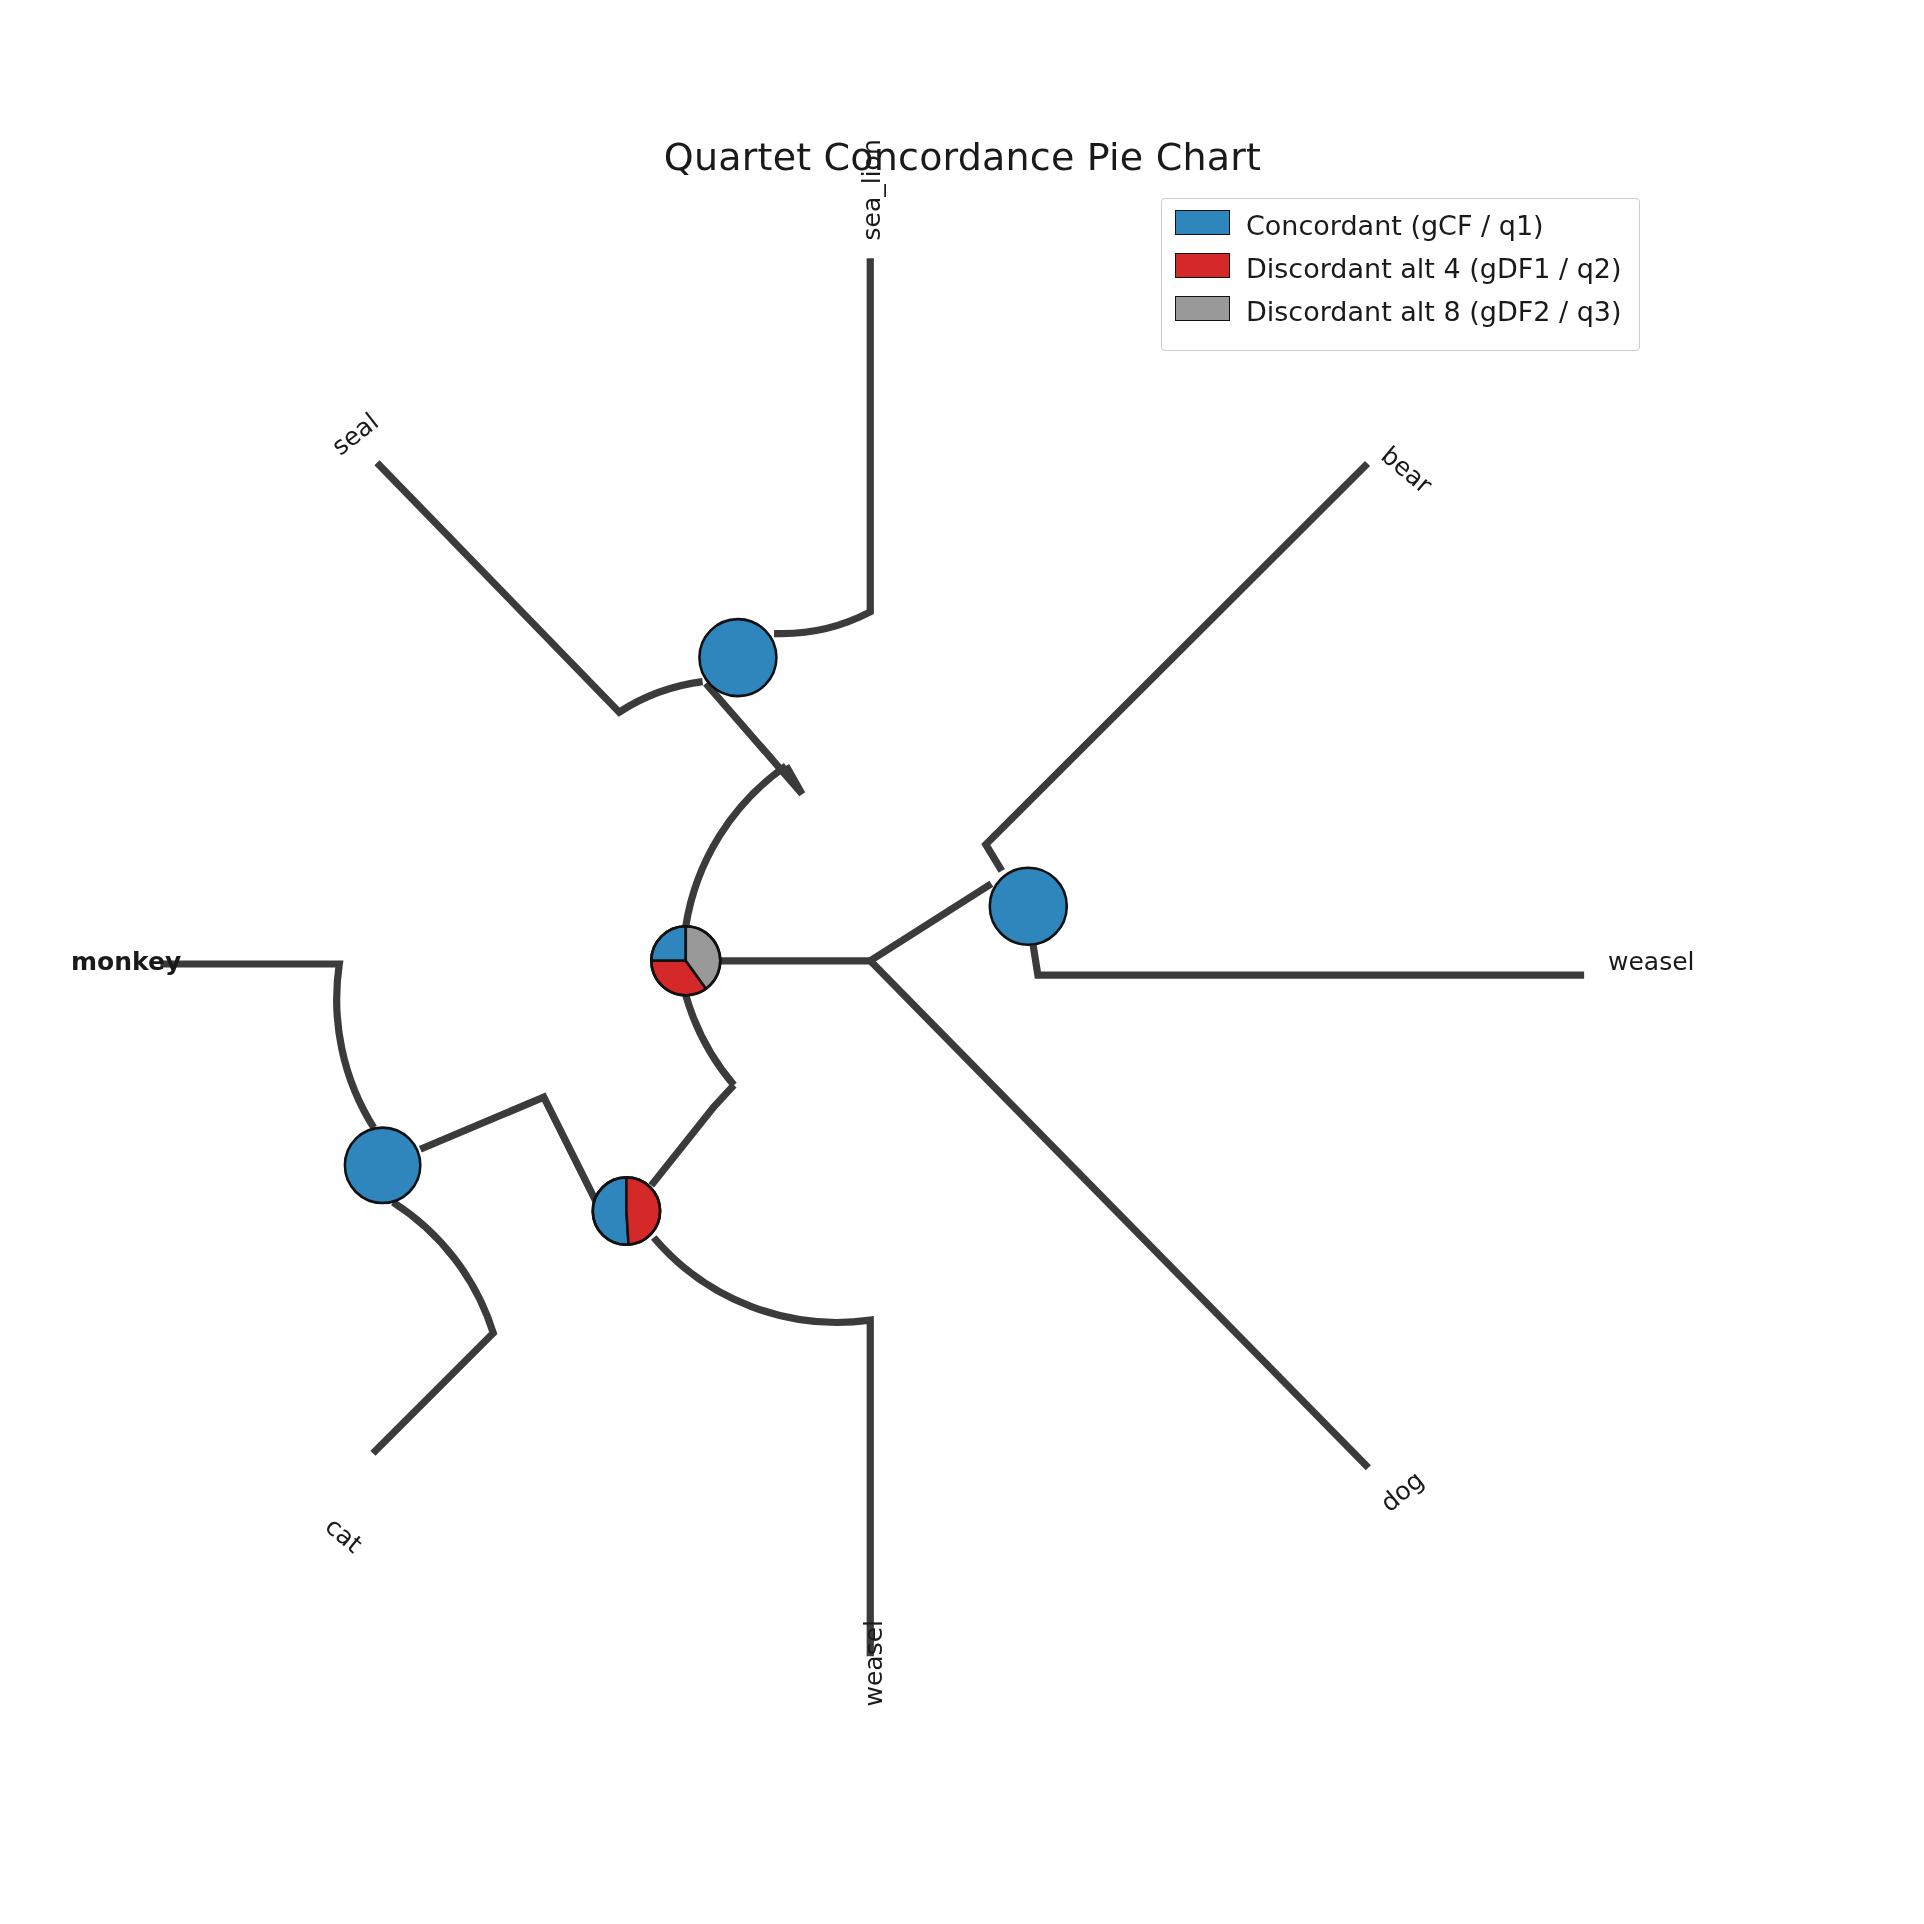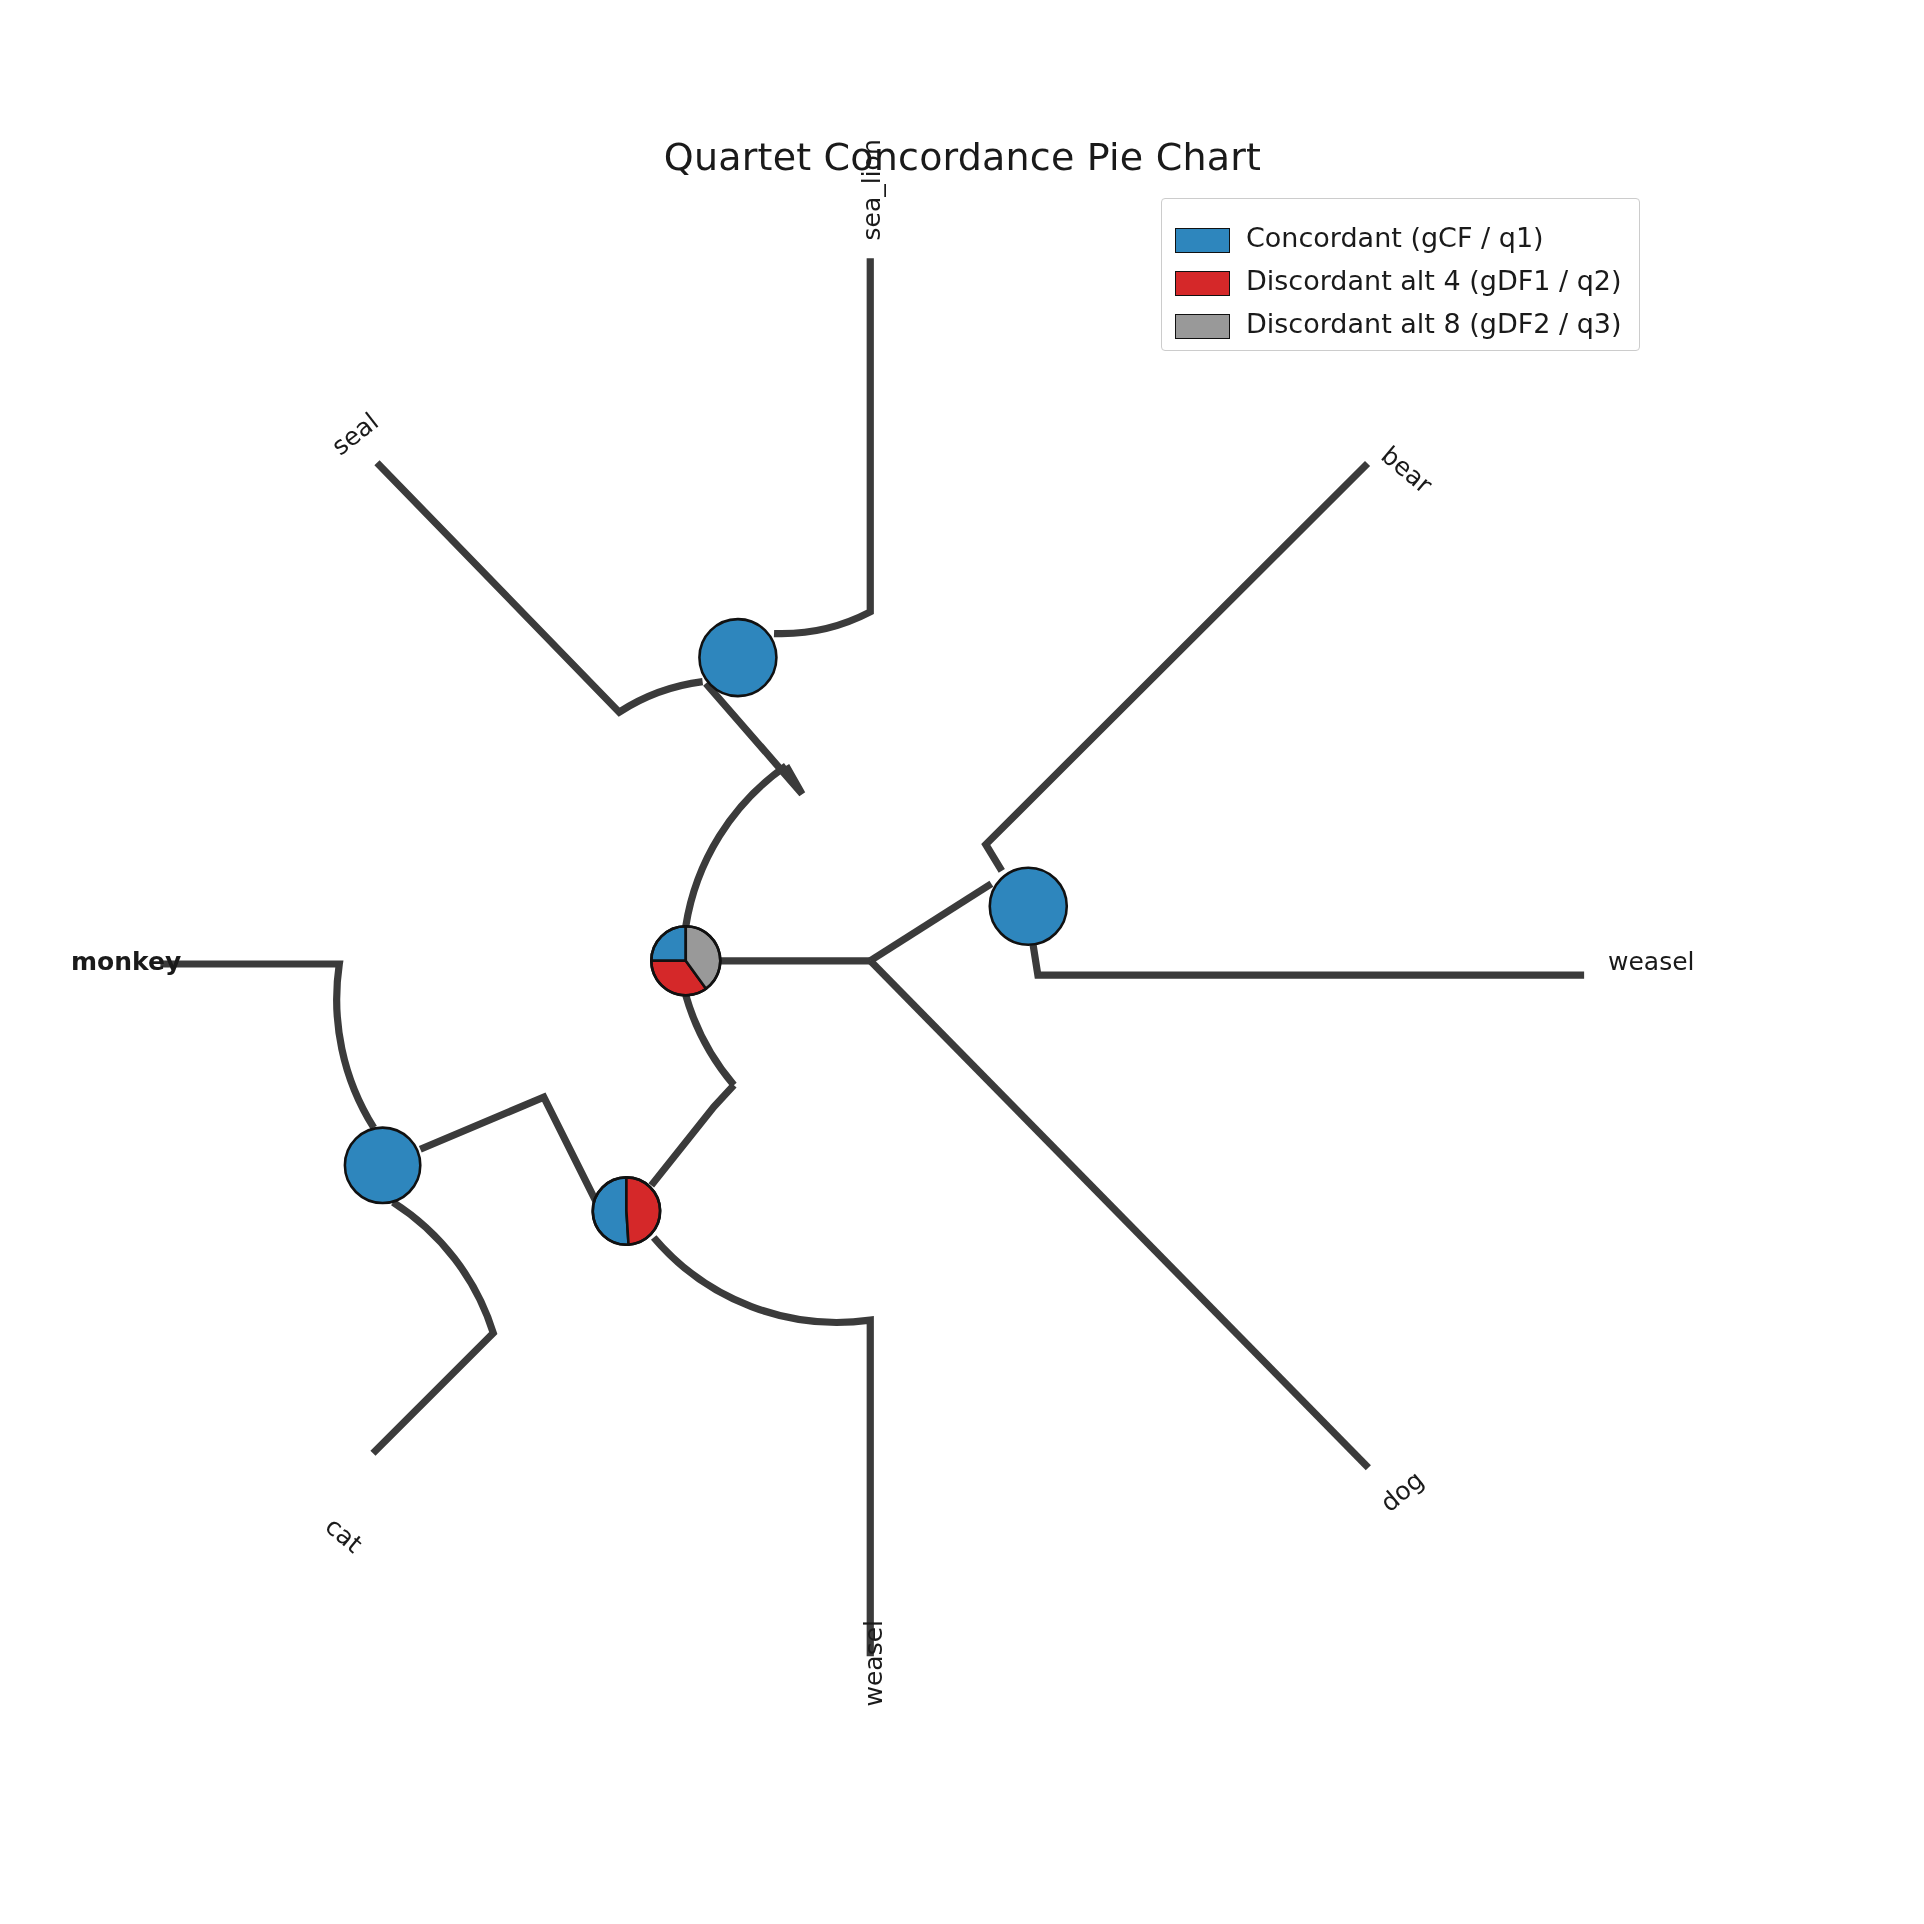--- a/index.html
+++ b/index.html
@@ -39,21 +39,21 @@
     left: 1161px;
     top: 158px;
     background: #ffffff;
     border: 1.3px solid #cccccc;
     border-radius: 4px;
     padding: 11.2px 17.6px 11.2px 13px;
     box-sizing: border-box;
   }
   .legend-row {
     display: flex;
-    align-items: flex-end;
+    align-items: flex-start;
     height: 43px;
   }
   .legend-swatch {
     width: 53px;
     height: 23px;
     border: 1.8px solid #111111;
     margin-right: 16px;
     flex: 0 0 auto;
   }
   .legend-label {

